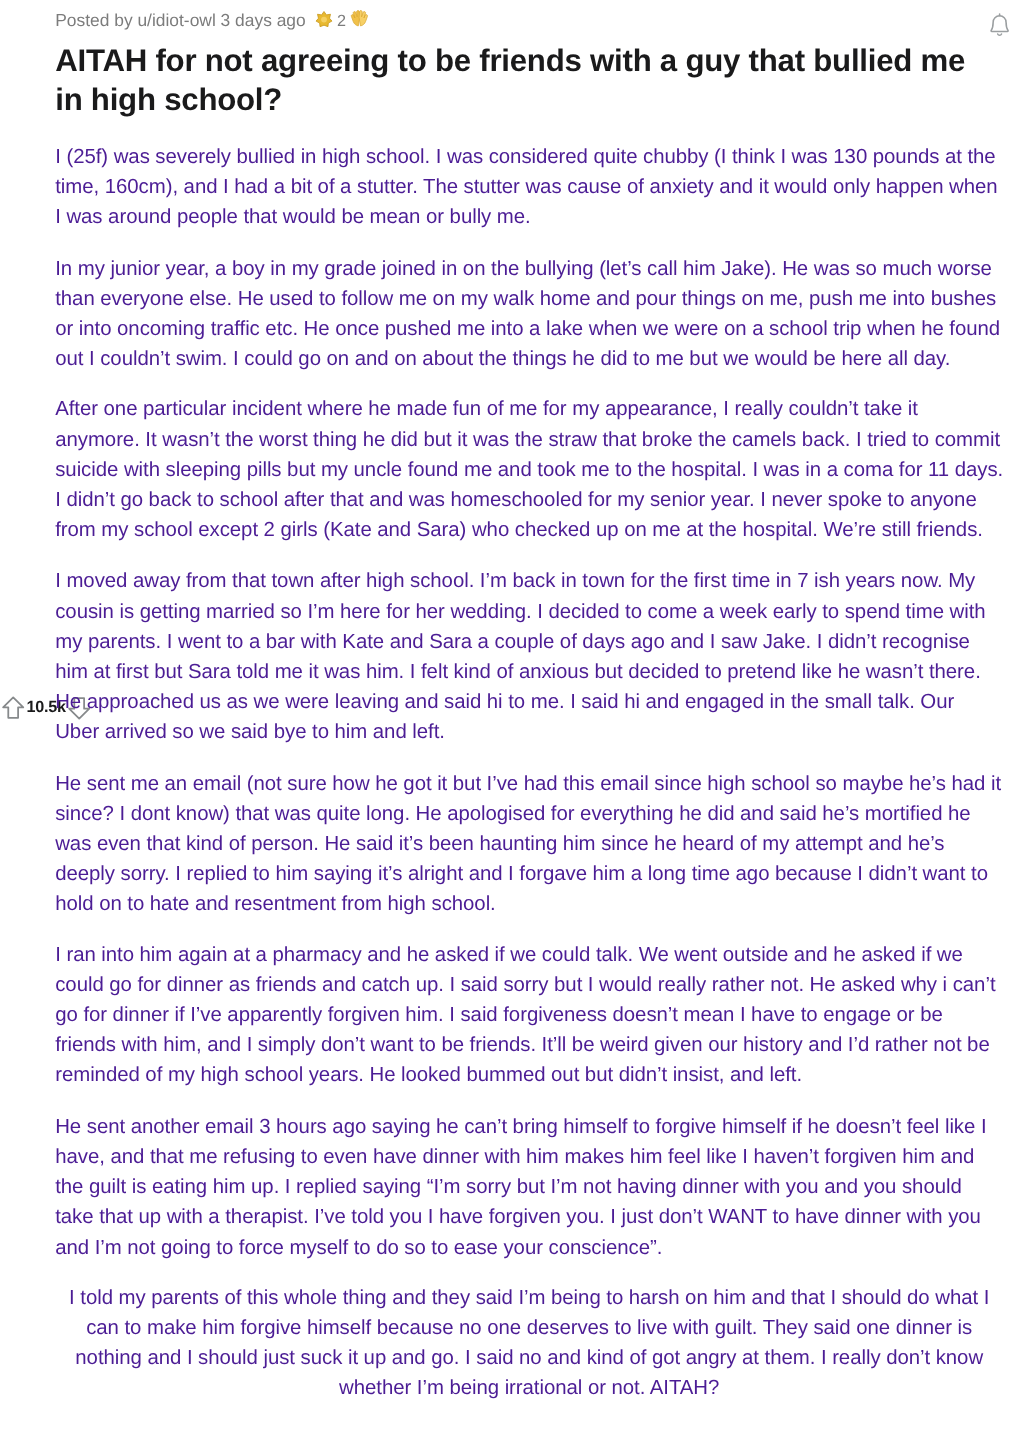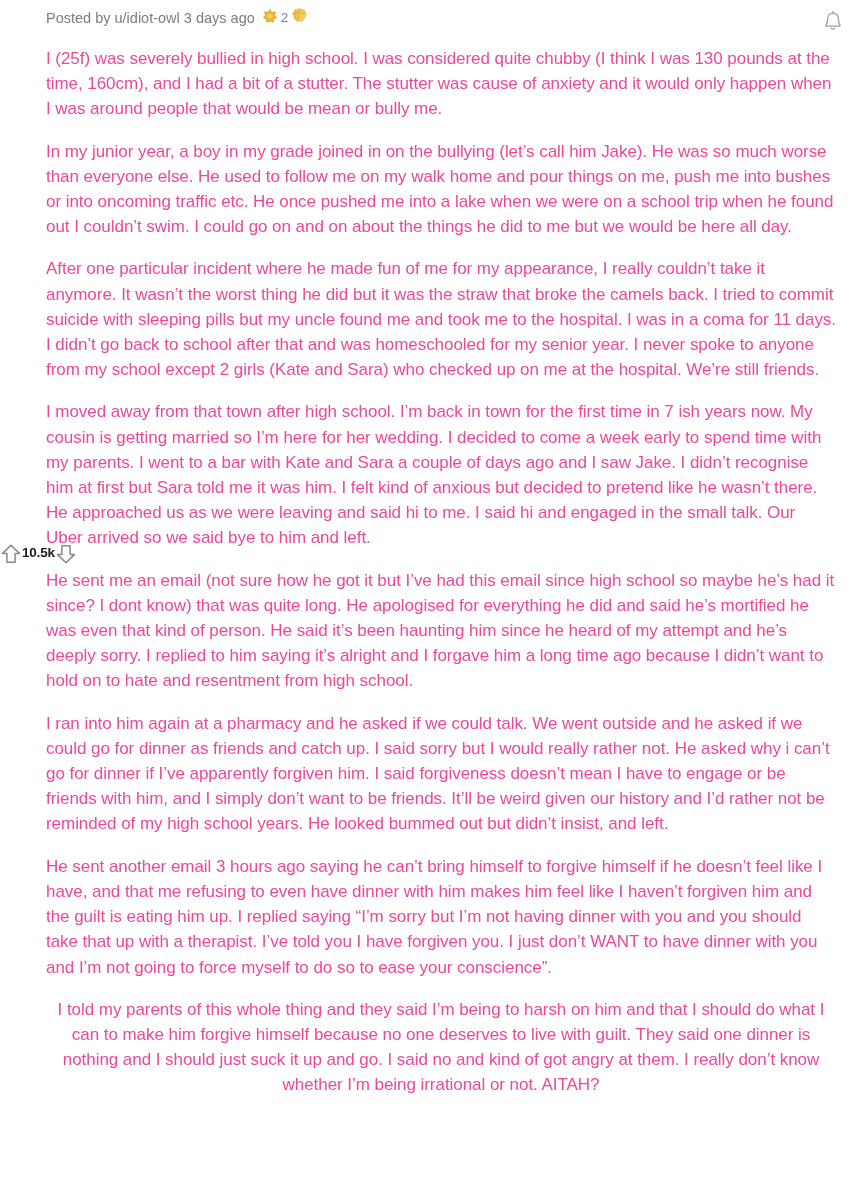--- a/index.html
+++ b/index.html
@@ -104,21 +104,21 @@
     max-width: 760px;
   }
 
   .post-body {
     margin-top: 18px;
     max-width: 790px;
   }
   .post-body p {
     font-size: 17px;
     line-height: 25.2px;
-    color: #ec4899;
+    color: #4c1d95;
     margin: 0 0 17px 0;
     letter-spacing: -0.05px;
   }
   .post-body p:last-child { margin-bottom: 0; text-align: center; }
 
   
   .bell-button {
     position: absolute;
     top: 6px;
     right: 8px;
@@ -189,20 +189,21 @@
             <svg width="17" height="16" viewBox="0 0 17 16" xmlns="http://www.w3.org/2000/svg">
               <path d="M7.6 13.6 C5.6 13.3 4 11.8 3.3 9.8 L1.8 5.6 C1.6 5 1.9 4.4 2.5 4.2 C3.1 4 3.7 4.3 3.9 4.9 L4.7 7 L3.4 3.1 C3.2 2.5 3.5 1.9 4.1 1.7 C4.7 1.5 5.3 1.8 5.5 2.4 L6.7 6 L6.2 2 C6.1 1.4 6.6 0.9 7.2 0.8 C7.8 0.7 8.3 1.2 8.4 1.8 L8.8 6.4 Z" fill="#f0c04a" stroke="#d9a72f" stroke-width="0.6" stroke-linejoin="round"></path>
               <path d="M9.4 13.6 C11.4 13.3 13 11.8 13.7 9.8 L15.2 5.6 C15.4 5 15.1 4.4 14.5 4.2 C13.9 4 13.3 4.3 13.1 4.9 L12.3 7 L13.6 3.1 C13.8 2.5 13.5 1.9 12.9 1.7 C12.3 1.5 11.7 1.8 11.5 2.4 L10.3 6 L10.8 2 C10.9 1.4 10.4 0.9 9.8 0.8 C9.2 0.7 8.7 1.2 8.6 1.8 L8.2 6.4 Z" fill="#f7d066" stroke="#d9a72f" stroke-width="0.6" stroke-linejoin="round"></path>
             </svg>
           </span>
           <span class="award-count"></span>
         </span>
       </span>
     </div>
 
+    <h1 class="post-title">AITAH for not agreeing to be friends with a guy that bullied me in high school?</h1>
 
     <div class="post-body">
       <p>I (25f) was severely bullied in high school. I was considered quite chubby (I think I was 130 pounds at the time, 160cm), and I had a bit of a stutter. The stutter was cause of anxiety and it would only happen when I was around people that would be mean or bully me.</p>
       <p>In my junior year, a boy in my grade joined in on the bullying (let’s call him Jake). He was so much worse than everyone else. He used to follow me on my walk home and pour things on me, push me into bushes or into oncoming traffic etc. He once pushed me into a lake when we were on a school trip when he found out I couldn’t swim. I could go on and on about the things he did to me but we would be here all day.</p>
       <p>After one particular incident where he made fun of me for my appearance, I really couldn’t take it anymore. It wasn’t the worst thing he did but it was the straw that broke the camels back. I tried to commit suicide with sleeping pills but my uncle found me and took me to the hospital. I was in a coma for 11 days. I didn’t go back to school after that and was homeschooled for my senior year. I never spoke to anyone from my school except 2 girls (Kate and Sara) who checked up on me at the hospital. We’re still friends.</p>
       <p>I moved away from that town after high school. I’m back in town for the first time in 7 ish years now. My cousin is getting married so I’m here for her wedding. I decided to come a week early to spend time with my parents. I went to a bar with Kate and Sara a couple of days ago and I saw Jake. I didn’t recognise him at first but Sara told me it was him. I felt kind of anxious but decided to pretend like he wasn’t there. He approached us as we were leaving and said hi to me. I said hi and engaged in the small talk. Our Uber arrived so we said bye to him and left.</p>
       <p>He sent me an email (not sure how he got it but I’ve had this email since high school so maybe he’s had it since? I dont know) that was quite long. He apologised for everything he did and said he’s mortified he was even that kind of person. He said it’s been haunting him since he heard of my attempt and he’s deeply sorry. I replied to him saying it’s alright and I forgave him a long time ago because I didn’t want to hold on to hate and resentment from high school.</p>
       <p>I ran into him again at a pharmacy and he asked if we could talk. We went outside and he asked if we could go for dinner as friends and catch up. I said sorry but I would really rather not. He asked why i can’t go for dinner if I’ve apparently forgiven him. I said forgiveness doesn’t mean I have to engage or be friends with him, and I simply don’t want to be friends. It’ll be weird given our history and I’d rather not be reminded of my high school years. He looked bummed out but didn’t insist, and left.</p>
       <p>He sent another email 3 hours ago saying he can’t bring himself to forgive himself if he doesn’t feel like I have, and that me refusing to even have dinner with him makes him feel like I haven’t forgiven him and the guilt is eating him up. I replied saying “I’m sorry but I’m not having dinner with you and you should take that up with a therapist. I’ve told you I have forgiven you. I just don’t WANT to have dinner with you and I’m not going to force myself to do so to ease your conscience”.</p>
       <p>I told my parents of this whole thing and they said I’m being to harsh on him and that I should do what I can to make him forgive himself because no one deserves to live with guilt. They said one dinner is nothing and I should just suck it up and go. I said no and kind of got angry at them. I really don’t know whether I’m being irrational or not. AITAH?</p>

